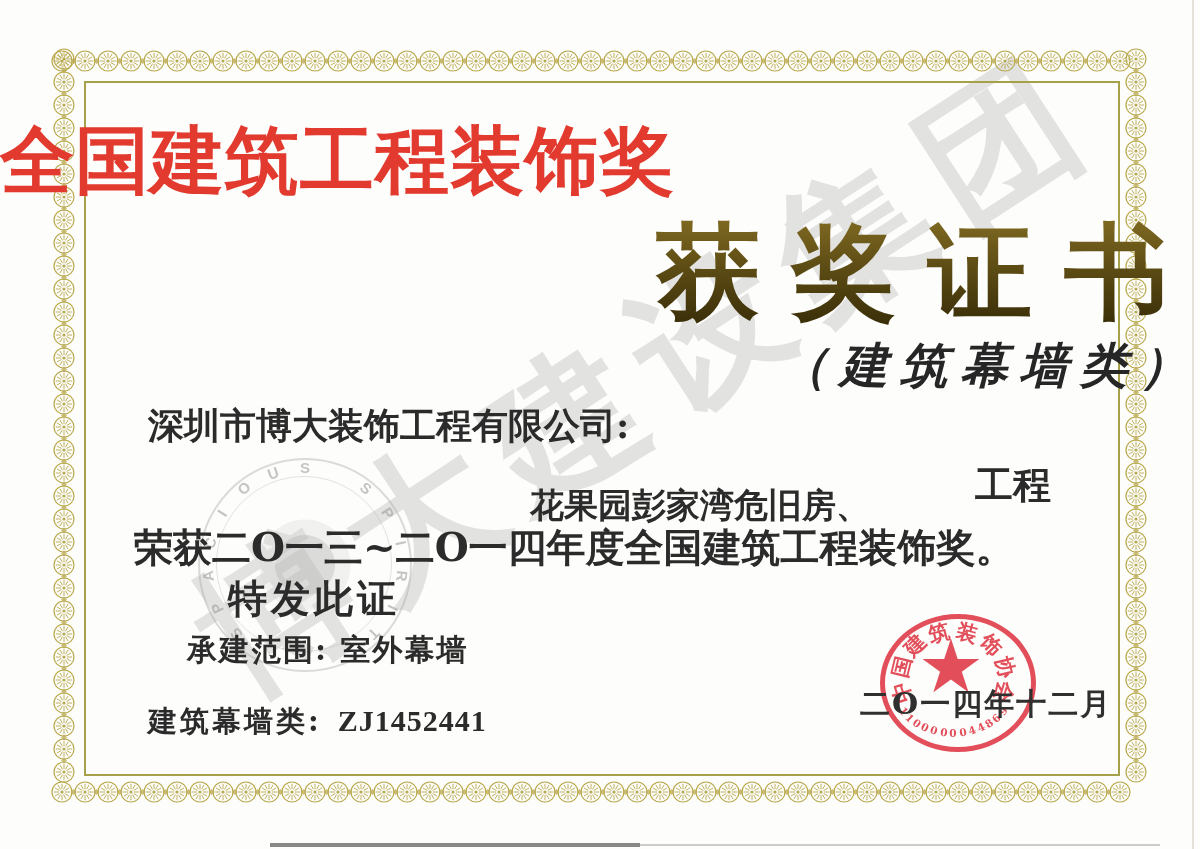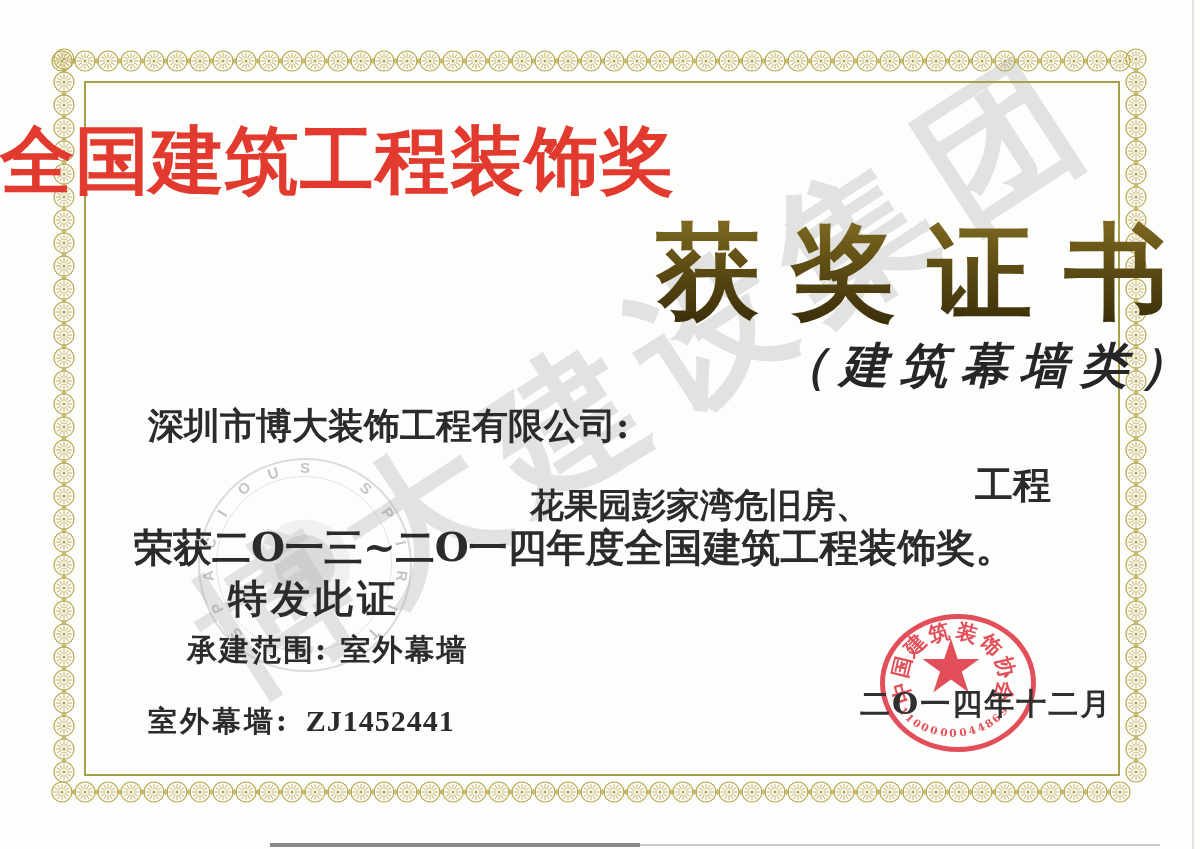--- a/index.html
+++ b/index.html
@@ -122,21 +122,21 @@
 
   <div class="txt body-suffix">工程</div>
 
   <div class="txt award-line">荣获二O一三~二O一四年度全国建筑工程装饰奖。</div>
 
   <div class="txt issue-line">特发此证</div>
 
   <div class="txt scope-line">承建范围: 室外幕墙</div>
 
   <div class="txt cert-number">
-    <span>室外幕墙:</span><span class="num">ZJ1452441</span>
+    <span>建筑幕墙类:</span><span class="num">ZJ1452441</span>
   </div>
 
   <div class="seal" id="seal">
     <div class="ring"></div>
     <div class="star">★</div>
   <span class="arc" style="position: absolute; left: 42.3px; top: 109.7px; transform: translate(-50%, -50%) rotate(-107deg); font-size: 21px; color: rgb(224, 66, 78);">中</span>
       <span class="arc" style="position: absolute; left: 41.5px; top: 85px; transform: translate(-50%, -50%) rotate(-76.4deg); font-size: 21px; color: rgb(224, 66, 78);">国</span>
       <span class="arc" style="position: absolute; left: 55px; top: 63.3px; transform: translate(-50%, -50%) rotate(-45.9deg); font-size: 21px; color: rgb(224, 66, 78);">建</span>
       <span class="arc" style="position: absolute; left: 79px; top: 50.7px; transform: translate(-50%, -50%) rotate(-15.3deg); font-size: 21px; color: rgb(224, 66, 78);">筑</span>
       <span class="arc" style="position: absolute; left: 107px; top: 50.7px; transform: translate(-50%, -50%) rotate(15.3deg); font-size: 21px; color: rgb(224, 66, 78);">装</span>

